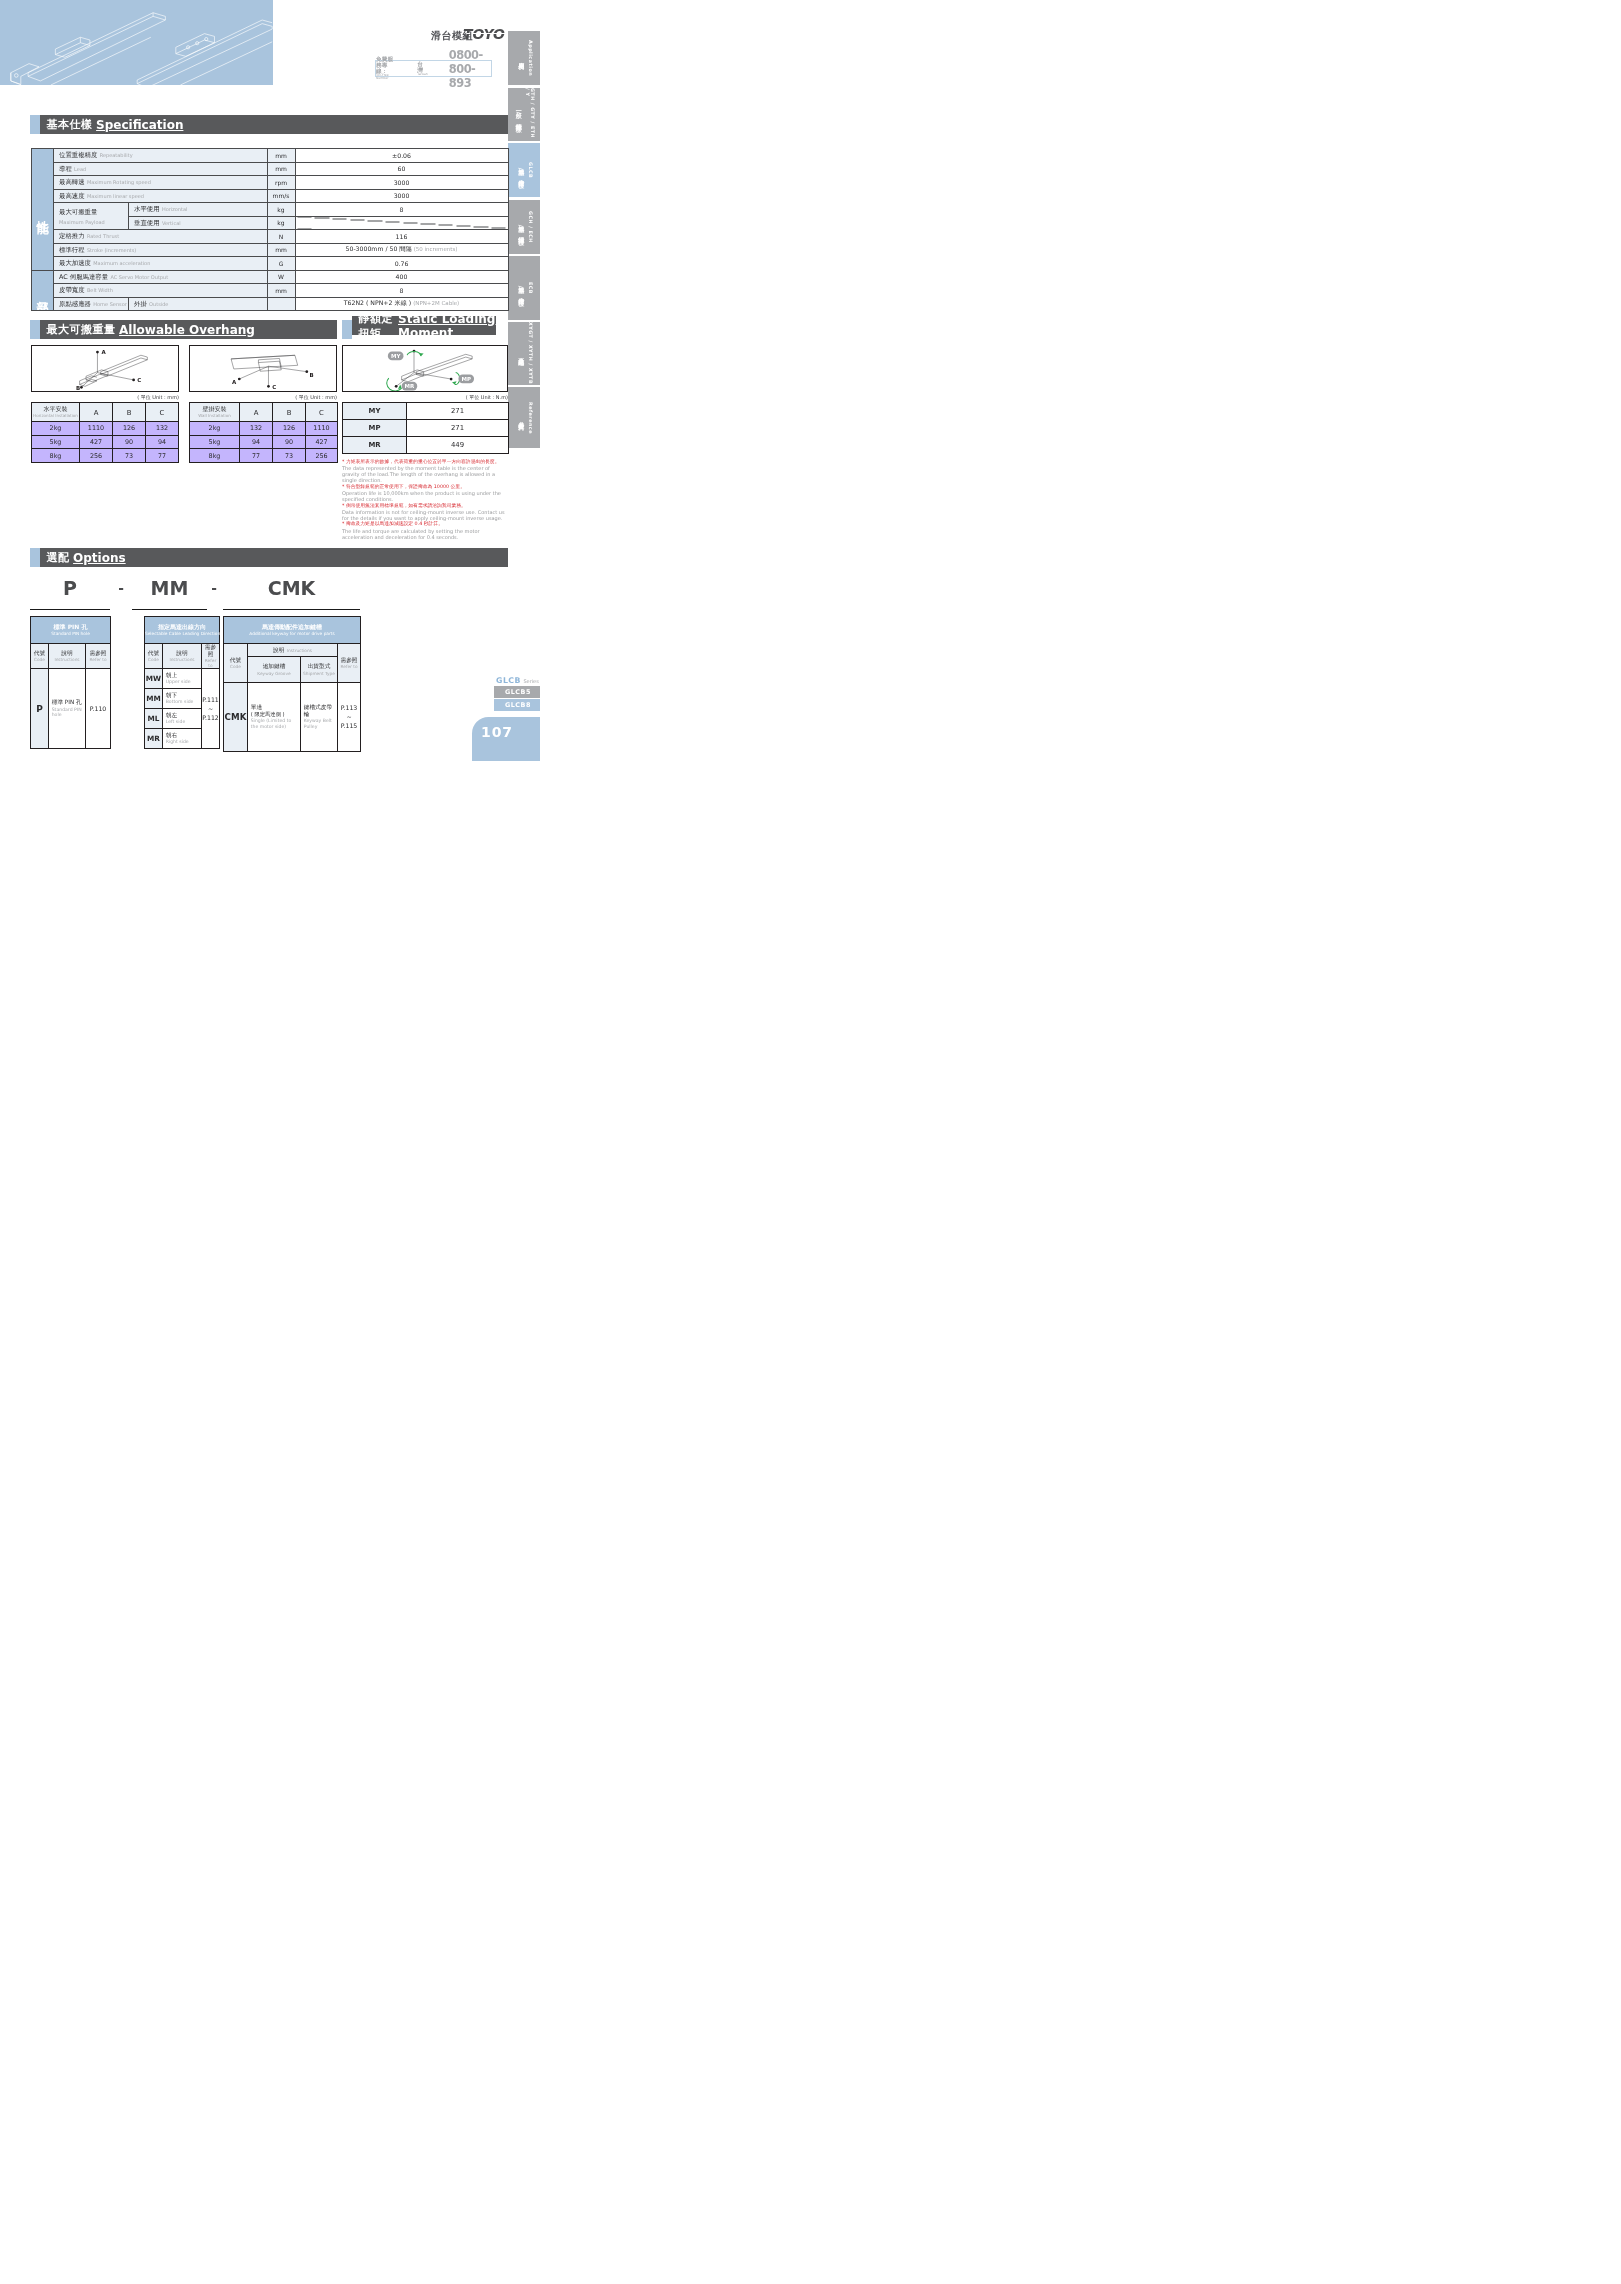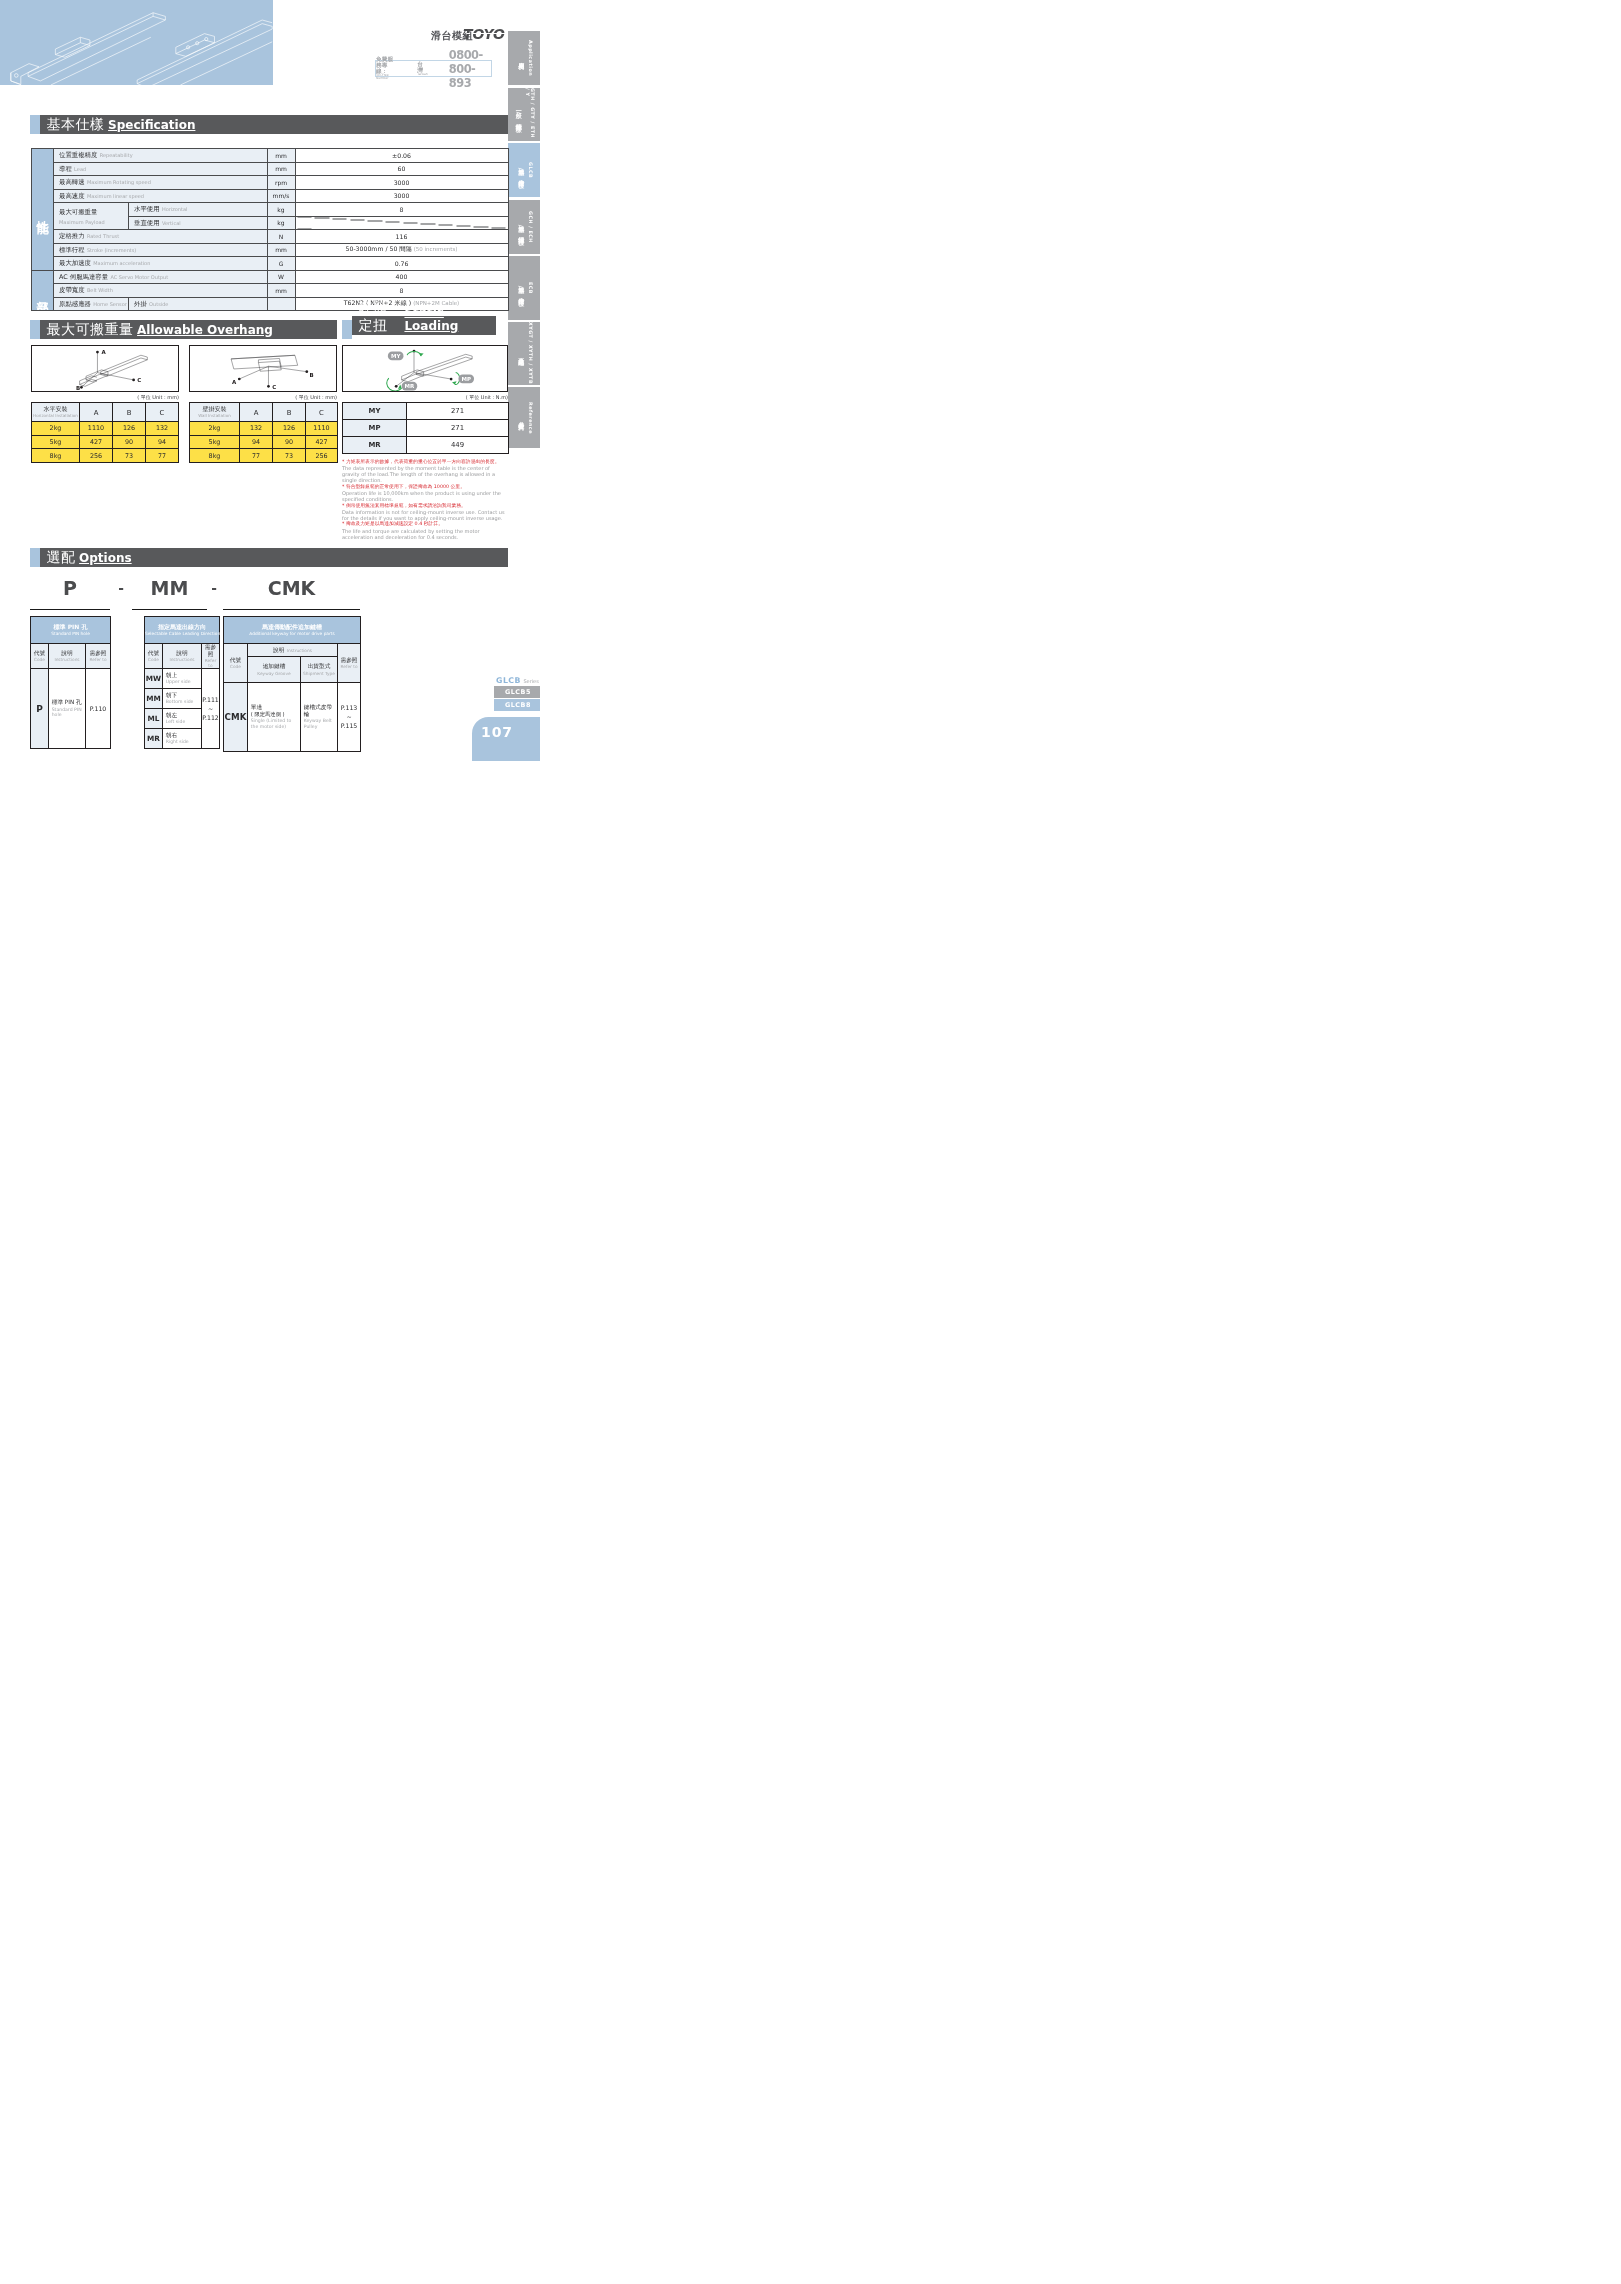--- a/index.html
+++ b/index.html
@@ -28,21 +28,21 @@
   
   .tab { left:508px; width:33px; background:#a7a9ac; color:#fff; display:flex; flex-direction:row;
          align-items:center; justify-content:center; gap:2.3px; }
   .tab.active { background:#a9c4dd; }
   .tab .zh { writing-mode:vertical-rl; font-size:6px; font-weight:bold; letter-spacing:0.9px; }
   .tab .code { writing-mode:vertical-rl; font-size:4.8px; font-weight:bold; letter-spacing:0.5px; }
 
   
   .sq { width:9.6px; height:19px; background:#a9c4dd; }
   .bar { height:19px; background:#58595b; color:#fff; display:flex; align-items:center; padding-left:6.4px; gap:3.7px; }
-  .bar .t-zh { font-size:14px; font-weight:normal; letter-spacing:0.5px; }
+  .bar .t-zh { font-size:11px; font-weight:bold; letter-spacing:0.5px; }
   .bar .t-en { font-size:12px; font-weight:bold;text-decoration:underline; }
 
   
   table { border-collapse:collapse; table-layout:fixed; }
   .spec { left:31px; top:148px; width:477px; }
   .spec td { border:0.5px solid #4a4b4d; height:13.5px; overflow:hidden; }
   .spec { border:0.9px solid #231f20; }
   td.cat { background:#a9c4dd; color:#fff; text-align:center; vertical-align:middle;
            font-size:12px; font-weight:bold; }
   td.cat span { writing-mode:vertical-rl; letter-spacing:1.8px; }
@@ -59,21 +59,21 @@
   .dbox { top:345px; height:47px; background:#fff; border:1.1px solid #231f20; }
   .unit-note { top:394px; font-size:5px; color:#3b3b3d; text-align:right; }
 
   
   .ov { top:402px; border-top:1.1px solid #231f20; border-bottom:1.1px solid #231f20; }
   .ov td { border:0.5px solid #231f20; }
   .ov .hrow td { background:#e9eff5; height:19px; text-align:center; vertical-align:middle; border-bottom:0.9px solid #231f20; }
   .ov .hrow .hl-zh { font-size:6px; color:#2b2b2d; display:block; line-height:1.1; }
   .ov .hrow .hl-en { font-size:4.1px; color:#a7a9ac; display:block; }
   .ov .hrow .axis { font-size:6.9px; color:#2b2b2d; }
-  .ov td.c { background:#fde047; height:13.7px; text-align:center; vertical-align:middle; font-size:6.4px; color:#2b2b2d; }
+  .ov td.c { background:#c4b5fd; height:13.7px; text-align:center; vertical-align:middle; font-size:6.4px; color:#2b2b2d; }
   .st { top:402px; border-top:1.1px solid #231f20; border-bottom:1.1px solid #231f20; }
   .st td { border:0.5px solid #231f20; height:17px; text-align:center; vertical-align:middle; }
   .st td.l { background:#e9eff5; font-size:6.9px; font-weight:bold; color:#2b2b2d; }
   .st td.v { background:#fff; font-size:6.9px; color:#2b2b2d; }
 
   
   .notes { left:342px; top:459px; width:166px; }
   .note { margin-bottom:0.5px; }
   .note .r { color:#d7282f; font-size:4.8px; line-height:6.1px; }
   .note .g { color:#9a9b9d; font-size:5px; line-height:6.1px; }

